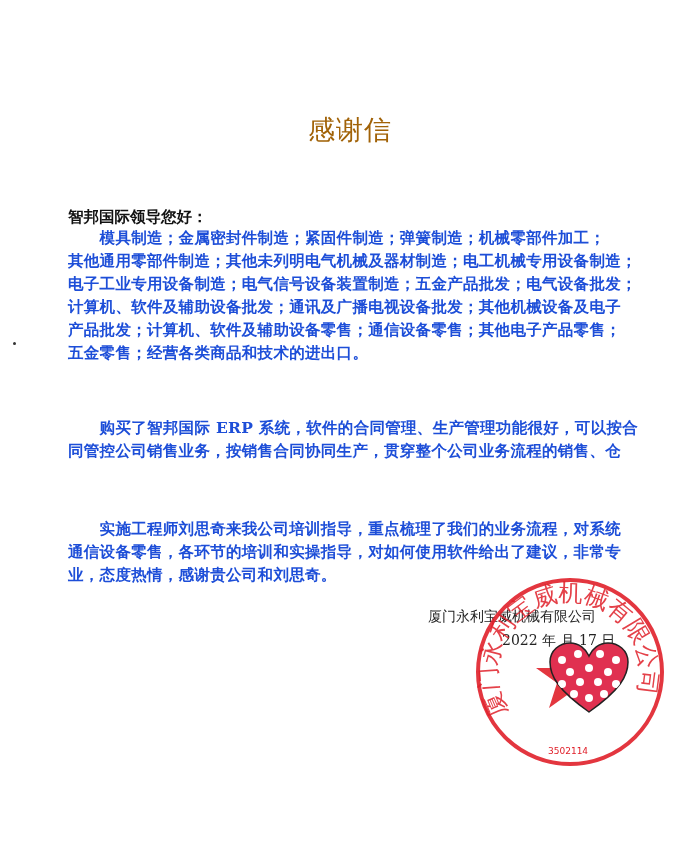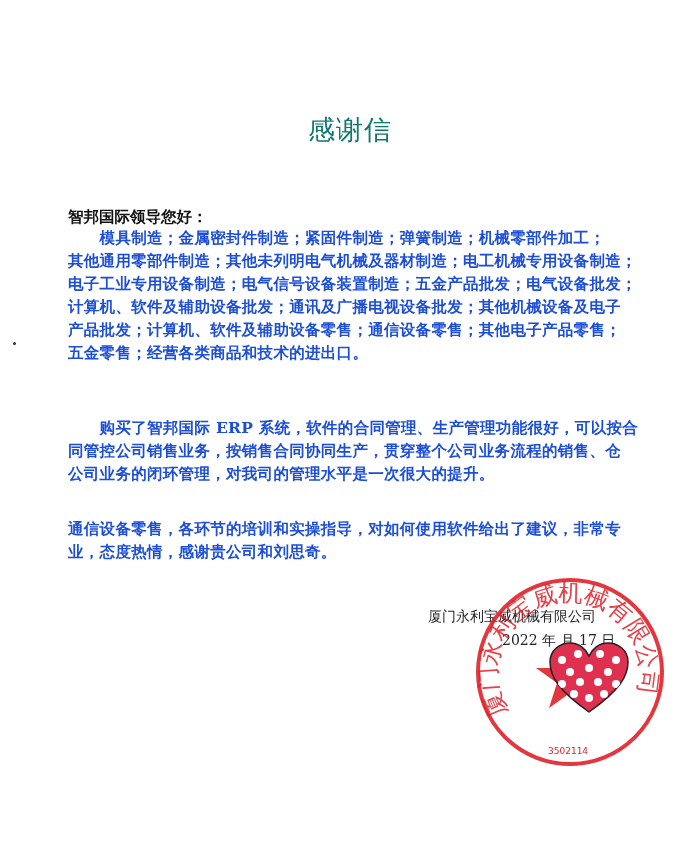--- a/index.html
+++ b/index.html
@@ -5,21 +5,21 @@
   html, body { margin: 0; padding: 0; }
   body {
     width: 700px; height: 844px; position: relative; overflow: hidden;
     background: #ffffff;
     font-family: "DejaVu Serif", "Liberation Serif", serif;
     color: #1a1a1a;
   }
   .title {
     position: absolute; top: 112px; left: 0; width: 700px;
     text-align: center; font-size: 27px; font-family: "DejaVu Sans", sans-serif;
-    letter-spacing: 1px; color: #0f766e;
+    letter-spacing: 1px; color: #a16207;
   }
   .greeting {
     position: absolute; top: 176px; left: 68px;
     font-size: 15.5px; font-weight: bold; color: #111; margin-top: 31px;
   }
   .para {
     position: absolute; left: 68px; width: 560px;
     font-size: 15.5px; line-height: 23px; font-weight: bold; color: #1d4ed8;
     text-align: justify; letter-spacing: 0.3px;
   }
@@ -57,24 +57,24 @@
   <span class="line">其他通用零部件制造；其他未列明电气机械及器材制造；电工机械专用设备制造；</span>
   <span class="line">电子工业专用设备制造；电气信号设备装置制造；五金产品批发；电气设备批发；</span>
   <span class="line">计算机、软件及辅助设备批发；通讯及广播电视设备批发；其他机械设备及电子</span>
   <span class="line">产品批发；计算机、软件及辅助设备零售；通信设备零售；其他电子产品零售；</span>
   <span class="line">五金零售；经营各类商品和技术的进出口。</span>
 </div>
 
 <div class="para p2">
   <span class="line">　　购买了智邦国际 ERP 系统，软件的合同管理、生产管理功能很好，可以按合</span>
   <span class="line">同管控公司销售业务，按销售合同协同生产，贯穿整个公司业务流程的销售、仓</span>
-  <span class="line">公司业务的闭环管理，对我司的管理水平是一次很大的提升。</span>
 </div>
 
 <div class="para p3">
+  <span class="line">　　实施工程师刘思奇来我公司培训指导，重点梳理了我们的业务流程，对系统</span>
   <span class="line">通信设备零售，各环节的培训和实操指导，对如何使用软件给出了建议，非常专</span>
   <span class="line">业，态度热情，感谢贵公司和刘思奇。</span>
 </div>
 
 <div class="signature">厦门永利宝威机械有限公司</div>
 <div class="date">2022 年   月 17 日</div>
 
 <svg class="seal" viewBox="0 0 200 200">
   <defs>
     <path id="sealArc" d="M 38 140 A 72 72 0 1 1 168 120"></path>

